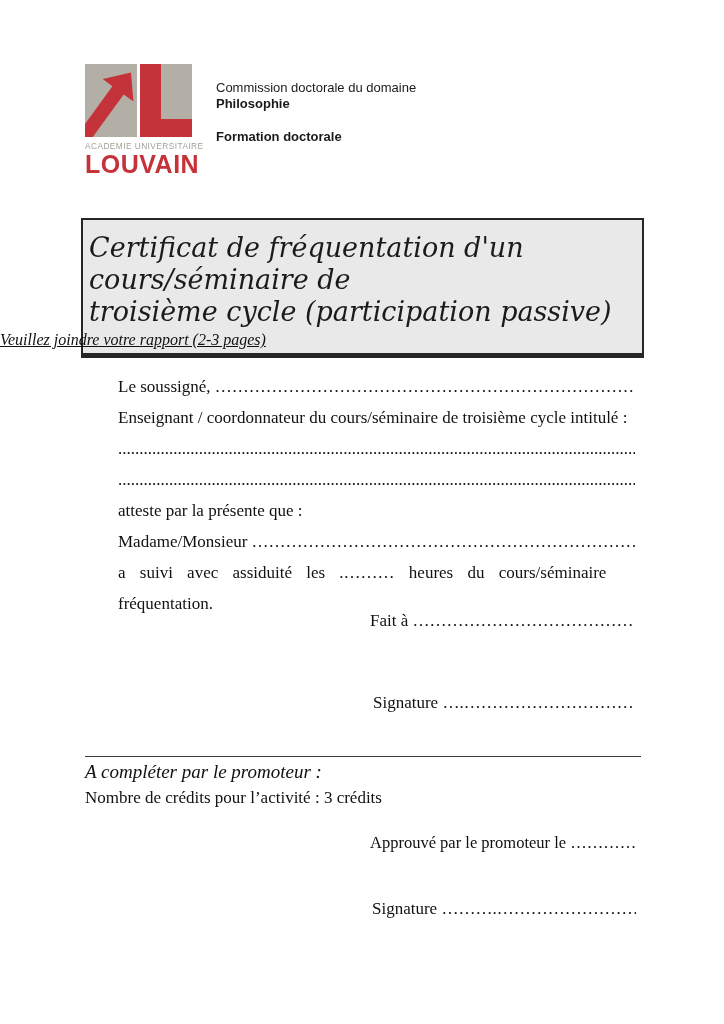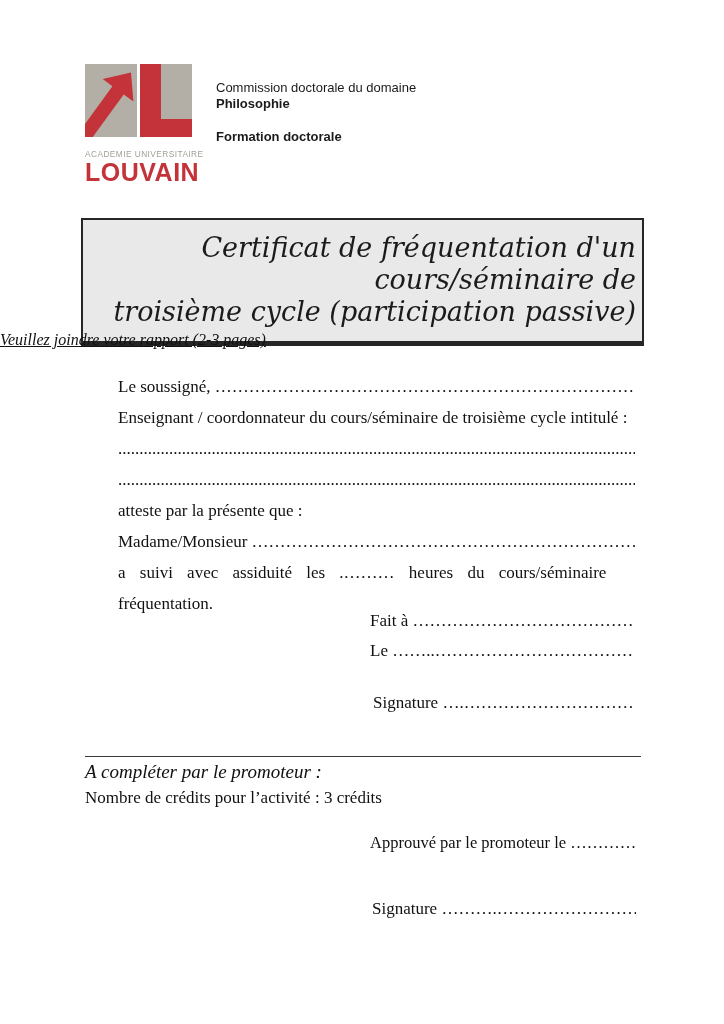--- a/index.html
+++ b/index.html
@@ -7,21 +7,21 @@
     position:relative; width:724px; height:1024px; margin:0 auto;
     background:#ffffff; overflow:hidden; color:#111;
     font-family:"Liberation Serif", serif;
   }
 
   
   .logo { position:absolute; left:85px; top:64px; width:110px; }
   .logo-tiles { display:flex; gap:3px; height:73px; }
   .logo-tiles svg { display:block; }
   .logo-sub {
-    margin-top:12px; font-family:"Liberation Sans", sans-serif;
+    margin-top:4px; font-family:"Liberation Sans", sans-serif;
     font-size:8.3px; letter-spacing:0.45px; color:#a39f96; white-space:nowrap;
   }
   .logo-main {
     font-family:"Liberation Sans", sans-serif; font-weight:bold;
     font-size:25px; line-height:1.05; letter-spacing:0.5px; color:#c5333a;
     white-space:nowrap;
   }
 
   
   .header-text {
@@ -29,22 +29,22 @@
     font-family:"Liberation Sans", sans-serif; font-size:13px; line-height:16px; color:#1a1a1a;
   }
   .header-text .bold { font-weight:bold; }
   .header-text .spaced { margin-top:17px; }
 
   
   .title-box {
     position:absolute; left:81px; top:218px; width:563px; box-sizing:border-box;
     background:#e9e9e9;
     border:2px solid #262626; border-bottom-width:5px;
-    padding:12px 6px 13px 6px;
-    text-align:right; font-style:italic; font-size:27px; line-height:32px;
+    padding:12px 6px 25px 6px;
+    text-align:left; font-style:italic; font-size:27px; line-height:32px;
     font-family:"DejaVu Serif", serif; color:#1b1b1b;
   }
 
   
   .note {
     position:absolute; left:0; right:100px; top:331px; text-align:left;
     font-style:italic; font-size:16px;
   }
   .note span { text-decoration:underline; }
 
@@ -127,21 +127,20 @@
     <div class="line">..........................................................................................................................................................</div>
     <div class="line">..........................................................................................................................................................</div>
     <div class="line">atteste par la présente que :</div>
     <div class="line">Madame/Monsieur  ………………………………………………………………………</div>
     <div class="line justified">a suivi avec assiduité les .……… heures du cours/séminaire</div>
     <div class="line">fréquentation.</div>
   </div>
 
   <div class="closing">
     <div class="line">Fait à ……………………………………</div>
-    <div class="line">Le ……..………………………………</div>
   </div>
   <div class="sig-mid line">Signature ….……………………………</div>
 
   <div class="divider"></div>
   <div class="promoter-label">A compléter par le promoteur :</div>
   <div class="credits">
     <span>Nombre de crédits pour l’activité : </span><span class="val">3 crédits</span>
   </div>
   <div class="approved line">Approuvé par le promoteur le ………………….</div>
   <div class="sig-bottom line">Signature ……….…………………………</div>

